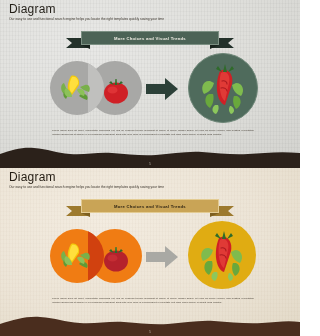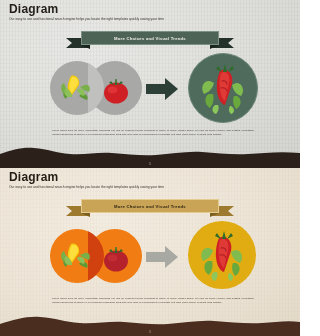--- a/index.html
+++ b/index.html
@@ -25,21 +25,21 @@
       repeating-linear-gradient(90deg, rgba(120,90,50,.030) 0 1px, rgba(255,255,255,0) 1px 3px),
       repeating-linear-gradient(0deg, rgba(120,90,50,.020) 0 1px, rgba(255,255,255,0) 1px 4px),
       radial-gradient(ellipse at 35% 30%, #f3ece0 0%, #ece4d6 55%, #e2d9c7 100%);
   }
   
   .soil{position:absolute;left:0;bottom:0;width:300px;height:24px;}
   .soil svg{display:block;width:300px;height:24px;}
   
   .title{
     position:absolute;left:9px;top:3px;
-    font-size:12px;font-weight:bold;letter-spacing:.2px;
+    font-size:12px;font-weight:normal;letter-spacing:.2px;
     color:#231f18;line-height:13px;
   }
   .title.light{color:#241d14;}
   .subtitle{
     position:absolute;left:9px;top:17px;width:230px;
     font-size:3.3px;line-height:5px;color:#3a342c;
     white-space:nowrap;overflow:hidden;
   }
   
   .ribbon{position:absolute;left:66px;top:31px;width:168px;height:18px;}

